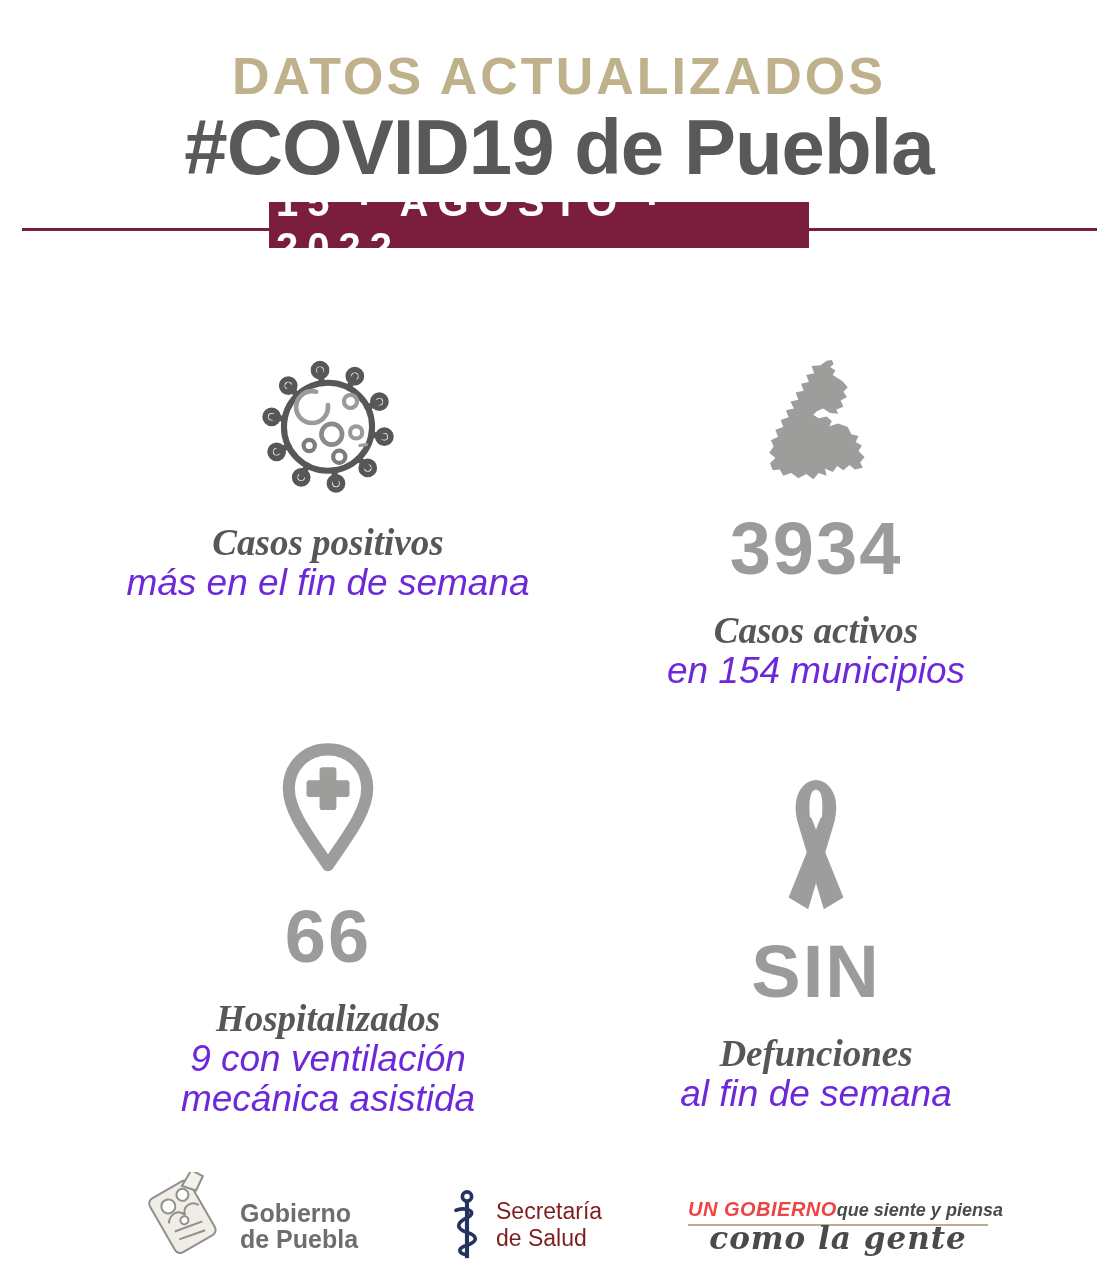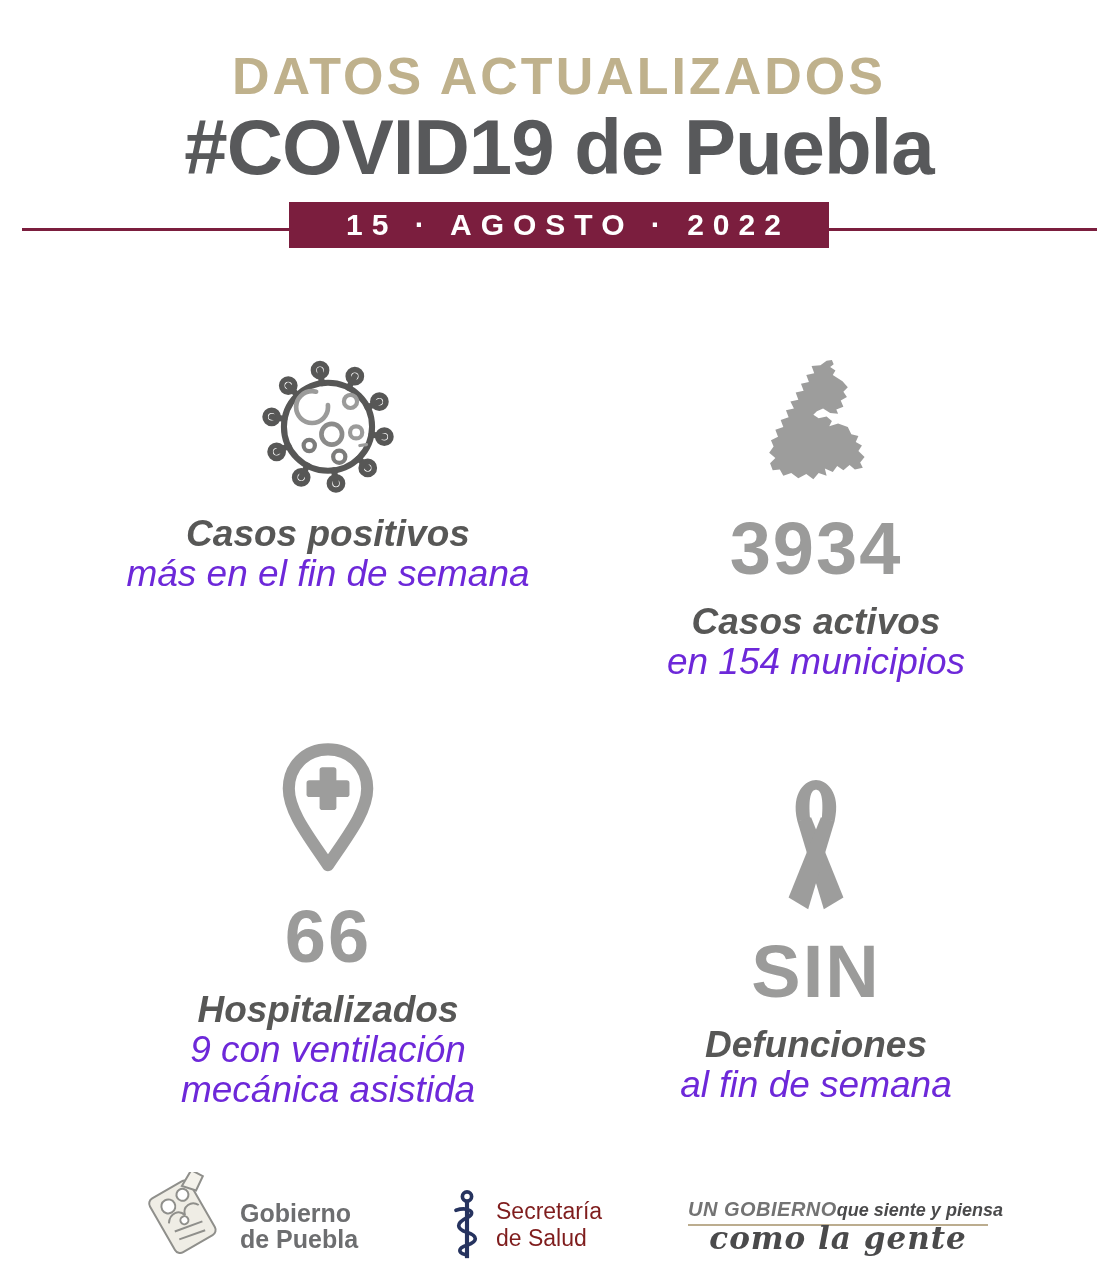--- a/index.html
+++ b/index.html
@@ -21,57 +21,58 @@
     position:absolute;top:102px;left:0;width:100%;
     text-align:center;
     font-size:78px;font-weight:bold;letter-spacing:-1px;
     color:#58595B;
   }
   .rule{
     position:absolute;top:228px;left:22px;width:1075px;height:3px;
     background:#7B1E3E;
   }
   .date-banner{
-    position:absolute;top:202px;left:289px;width:540px;height:46px;
+    position:absolute;top:202px;left:269px;width:540px;height:46px;
     background:#7B1E3E;
     display:flex;align-items:center;justify-content:center;
-    color:#ffffff;font-size:30px;font-weight:bold;letter-spacing:9px;
-    padding-left:18px;box-sizing:border-box;
+    color:#ffffff;font-size:40px;font-weight:bold;letter-spacing:9px;
+    padding-left:7px;box-sizing:border-box;
   }
   
   .cell{position:absolute;width:480px;text-align:center;}
   .cell-positivos{left:88px;top:348px;}
   .cell-activos{left:576px;top:348px;}
   .cell-hosp{left:88px;top:736px;}
   .cell-def{left:576px;top:736px;}
   .icon-box{height:150px;display:flex;align-items:flex-start;justify-content:center;}
   .icon-box svg{display:block;}
   .icon-box-ribbon{height:185px;align-items:flex-end;}
   .stat-number{
     margin-top:14px;
     font-size:74px;line-height:74px;font-weight:bold;letter-spacing:2px;
     color:#9B9B9A;
   }
   .stat-label{
-    margin-top:16px;
+    margin-top:25px;
     font-size:37px;line-height:40px;font-weight:bold;font-style:italic;
     color:#575756;
+    font-family:Liberation Serif, serif;
   }
   .stat-sub{
     font-size:37px;line-height:40px;font-style:italic;font-weight:400;
     color:#6d28d9;
   }
   
   .footer-left{position:absolute;left:136px;top:1172px;display:flex;gap:4px;}
   .gob-text{margin-top:28px;font-size:25px;line-height:26px;font-weight:bold;color:#6D6E70;}
   .footer-center{position:absolute;left:450px;top:1190px;display:flex;gap:12px;}
   .salud-text{margin-top:8px;font-size:23px;line-height:27px;font-weight:400;color:#7f1d1d;}
   .footer-right{position:absolute;left:688px;top:1198px;width:300px;text-align:center;}
   .slogan-line1{white-space:nowrap;position:relative;z-index:2;}
-  .slogan-bold{color:#737373;font-size:20px;font-weight:bold;font-style:italic;letter-spacing:0.5px;}
+  .slogan-bold{color:#ef4444;font-size:20px;font-weight:bold;font-style:italic;letter-spacing:0.5px;}
   .slogan-rest{color:#4A4A4B;font-size:18px;font-weight:bold;font-style:italic;}
   .slogan-underline{margin-top:3px;height:2px;background:#BCAD8F;position:relative;z-index:1;}
   .slogan-script{
     position:relative;z-index:2;margin-top:-6px;
     font-family:"DejaVu Serif", serif;font-style:italic;font-weight:bold;
     font-size:31px;color:#4A4A4B;letter-spacing:1px;
   }
 </style>
 </head>
 <body>

